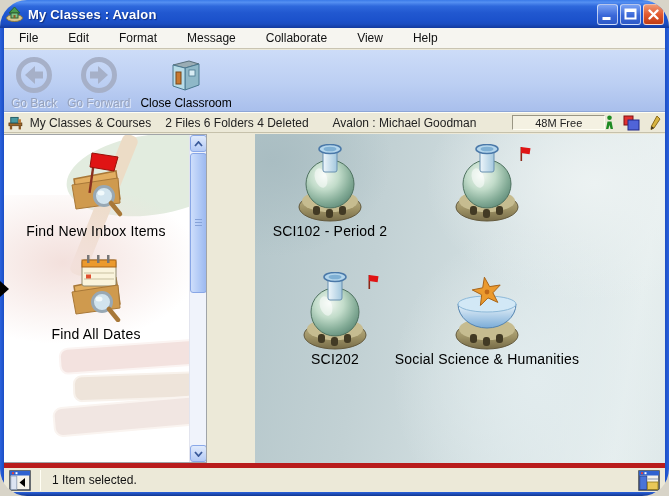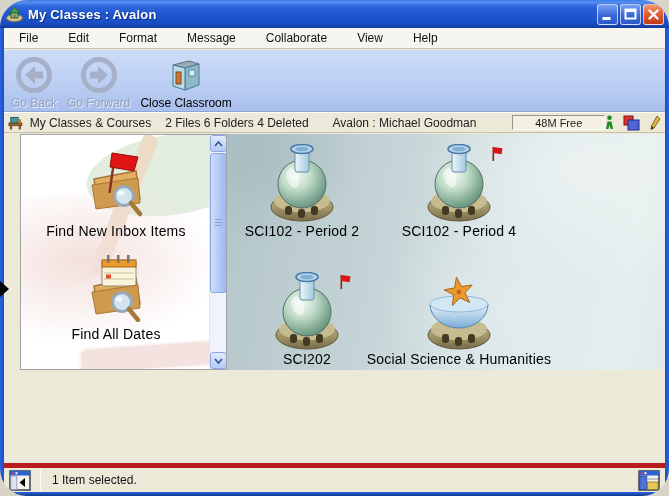--- a/index.html
+++ b/index.html
@@ -54,22 +54,22 @@
   }
   .infobar .seg{margin-left:14px;}
   .free-box{
     margin-left:36px;width:100px;height:15px;line-height:14px;text-align:center;
     font-size:11px;background:#f4f1e2;
     border:1px solid;border-color:#9a9684 #fffef4 #fffef4 #9a9684;
   }
   .info-icons{margin-left:auto;display:flex;align-items:center;gap:9px;}
   
   .content{
-    position:absolute;top:134px;left:0;right:0;height:236px;
-    background:#ece9d8;display:flex;padding-left:20px;
+    position:absolute;top:134px;left:0;right:0;height:329px;
+    background:#ece9d8;display:flex;padding-left:0;gap:48px;
   }
   .sidebar{
     position:relative;width:207px;height:100%;
     background:#fff;border:1px solid #a0a4a8;overflow:hidden;flex:none;
   }
   .wm{position:absolute;pointer-events:none;}
   .side-item{
     position:absolute;left:5px;width:180px;text-align:center;cursor:pointer;
   }
   .side-item .lbl{font-size:14px;color:#000;margin-top:4px;letter-spacing:.2px;}
@@ -341,21 +341,20 @@
         <div class="lbl">SCI102 - Period 2</div>
       </div>
 
       <div class="course" style="left:112px;top:10px">
         <svg class="cicon" width="72" height="78" viewBox="0 0 72 78">
             <use href="#sym-flask"></use>
           </svg>
         <svg class="flag" width="13" height="16" viewBox="0 0 13 16">
             <use href="#sym-flag"></use>
           </svg>
-        <div class="lbl">SCI102 - Period 4</div>
       </div>
 
       <div class="course" style="left:-40px;top:138px">
         <svg class="cicon" width="72" height="78" viewBox="0 0 72 78">
             <use href="#sym-flask"></use>
           </svg>
         <svg class="flag" width="13" height="16" viewBox="0 0 13 16">
             <use href="#sym-flag"></use>
           </svg>
         <div class="lbl">SCI202</div>

